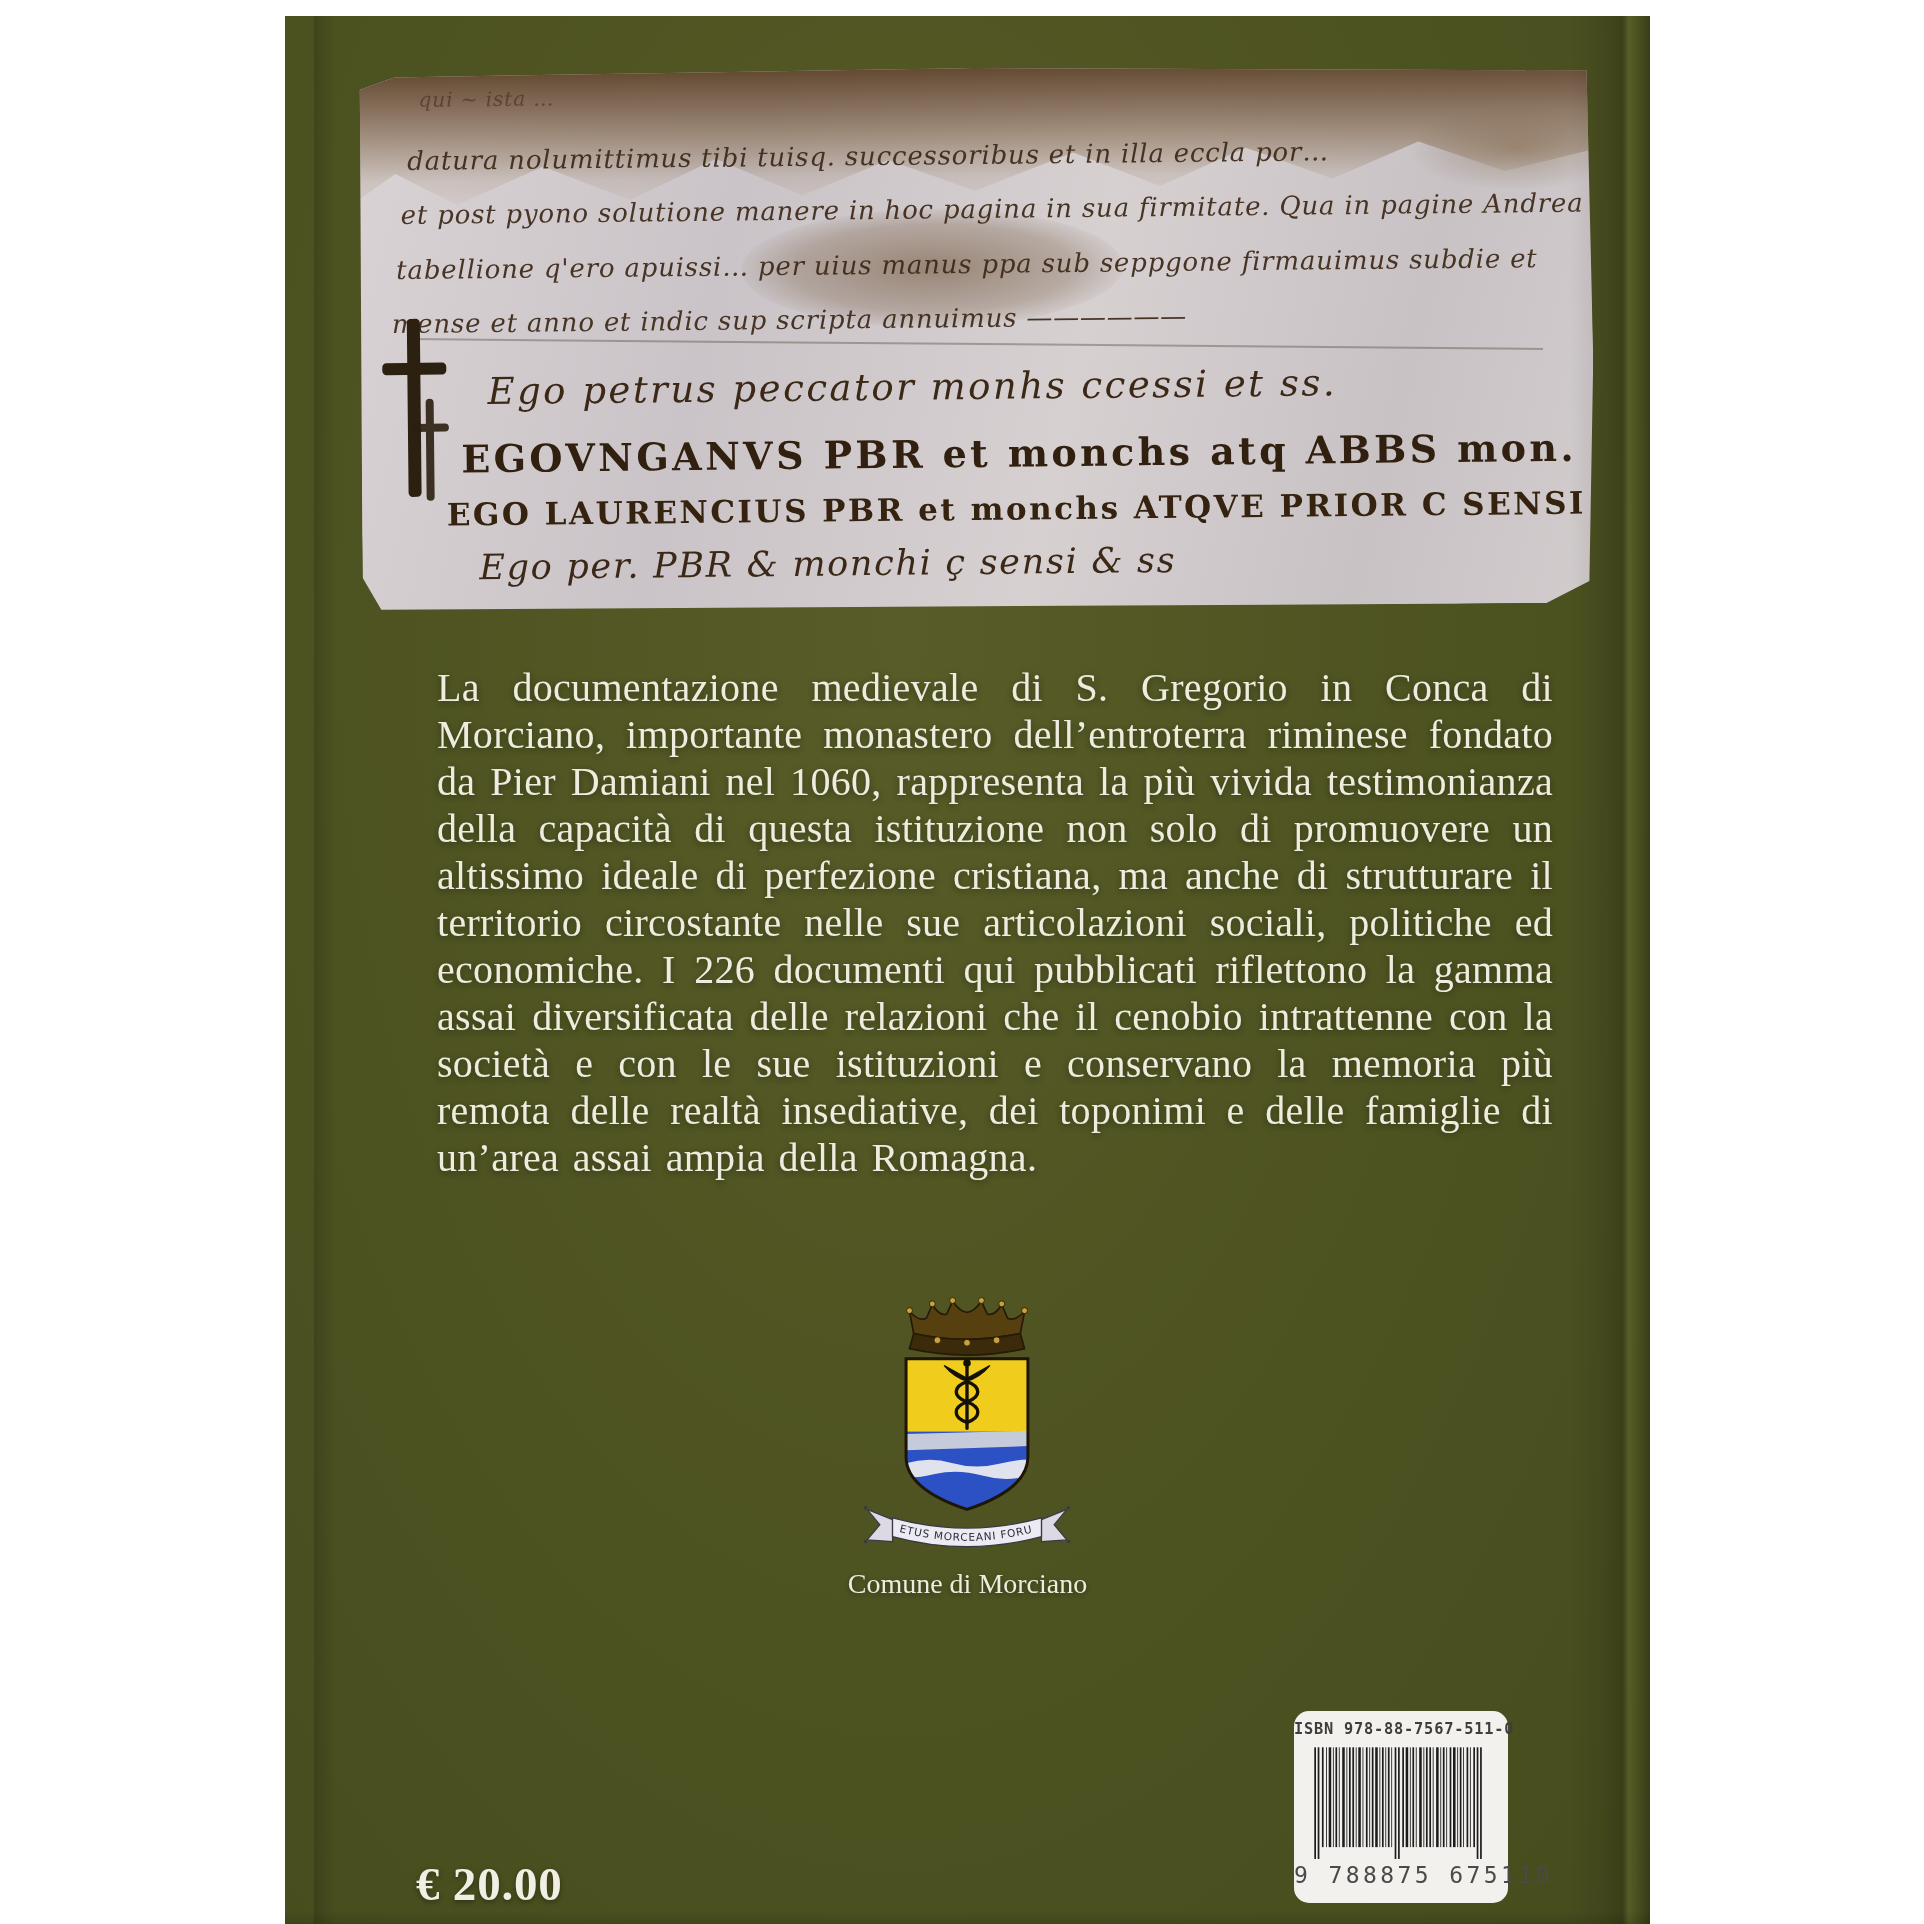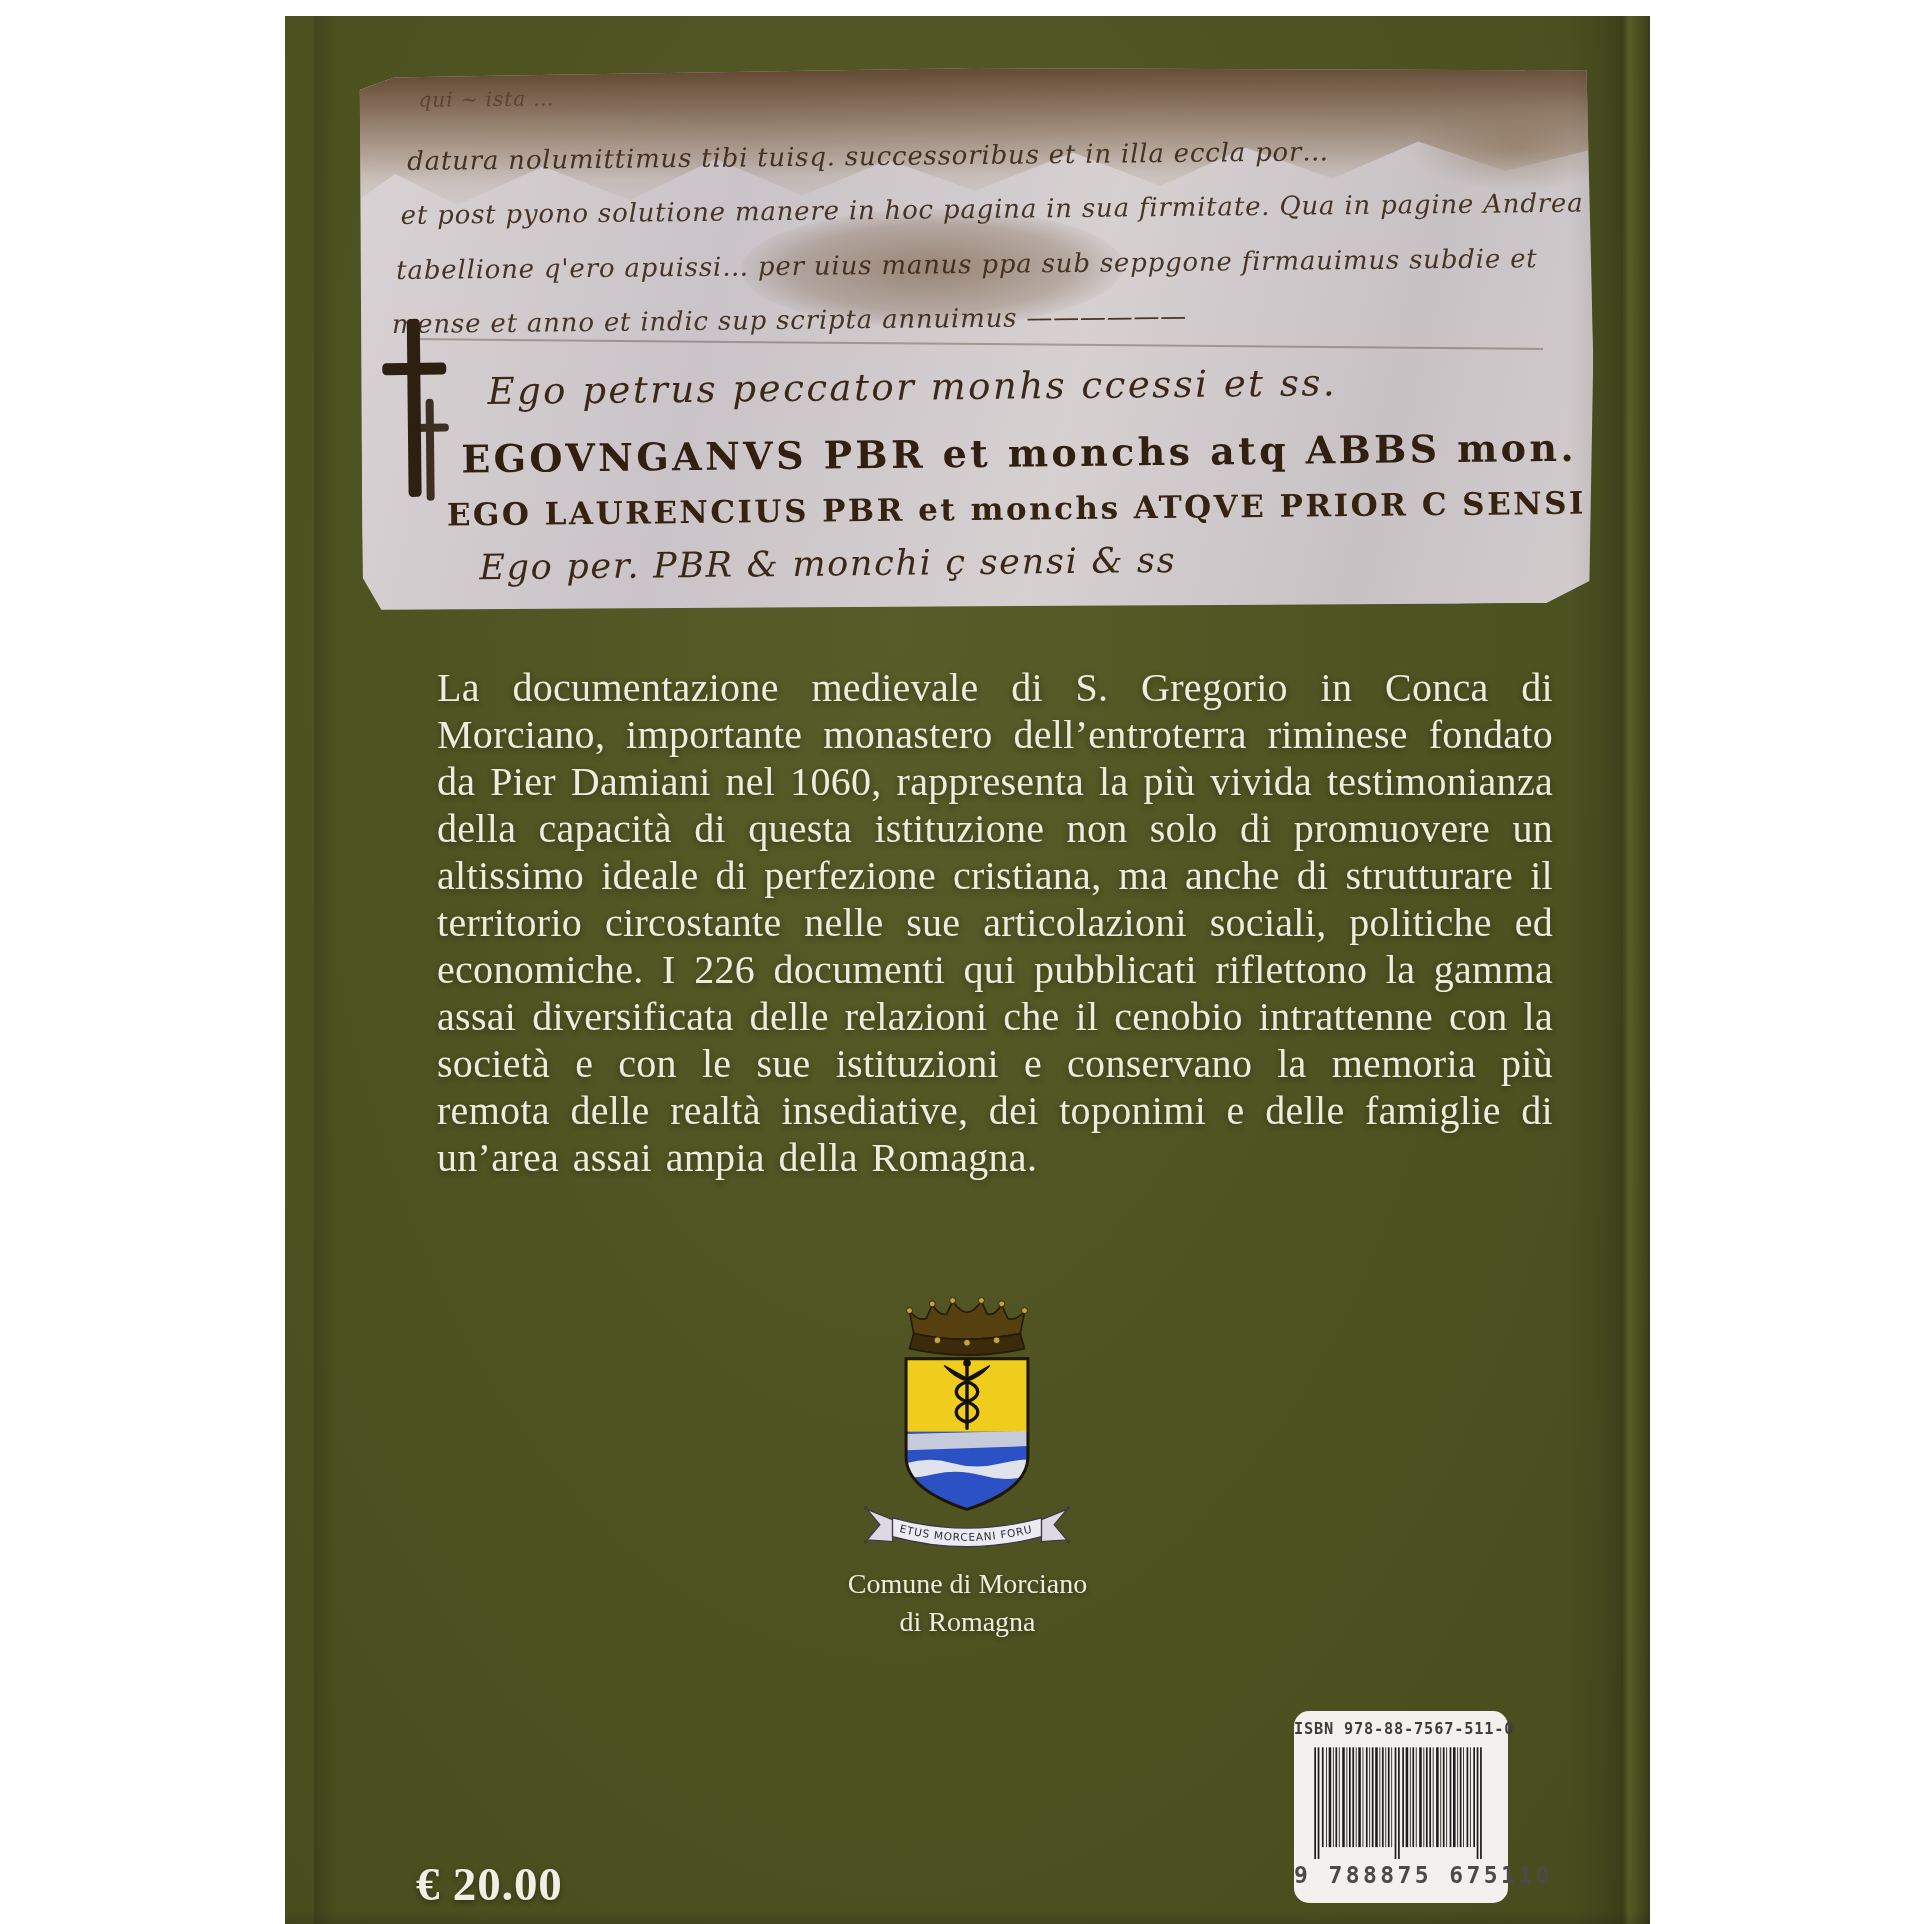--- a/index.html
+++ b/index.html
@@ -98,21 +98,21 @@
   }
   .isbn-label {
     position:absolute; top:9.3px; left:0; right:0; text-align:center;
     font-family:"DejaVu Sans Mono", monospace; font-weight:bold;
     font-size:15.3px; letter-spacing:0.8px; color:#3d3d3d; white-space:nowrap;
   }
   .bars { position:absolute; left:0; top:36px; }
   .ean-digits {
     position:absolute; left:0; right:0; top:151px; text-align:center;
     font-family:"DejaVu Sans Mono", monospace; font-size:23px;
-    letter-spacing:3.4px; color:#4a4a4a; white-space:nowrap;font-weight:bold;
+    letter-spacing:3.4px; color:#4a4a4a; white-space:nowrap;
   }
 
   
   .price {
     position:absolute; left:131px; top:1841px;
     font-size:47px; font-weight:bold; color:#f1eee3; letter-spacing:0.8px;
     text-shadow: 0 1.7px 5.1px rgba(18,22,5,0.5);
   }
 </style>
 </head>
@@ -203,21 +203,20 @@
           <path id="mottoPath" d="M48,278 Q130,300 212,278" fill="none"></path>
           <text font-family="DejaVu Sans, sans-serif" font-size="12.5" fill="#2c2c3a" letter-spacing="1">
             <textPath href="#mottoPath" startOffset="50%" text-anchor="middle">VETUS MORCEANI FORUM</textPath>
           </text>
         </g>
       </svg>
     </div>
 
     <div class="publisher-name">
       <div>Comune di Morciano</div>
-      <div>di Romagna</div>
     </div>
 
     <div class="barcode">
       <div class="isbn-label">ISBN 978-88-7567-511-0</div>
       <svg class="bars" width="214" height="114" viewBox="0 0 253 134">
         <g fill="#1c1c1c">
           <rect x="24" y="0" width="2" height="132"></rect>
             <rect x="28" y="0" width="2" height="132"></rect>
           <rect x="33" y="0" width="2" height="118"></rect>
             <rect x="38" y="0" width="1" height="118"></rect>

